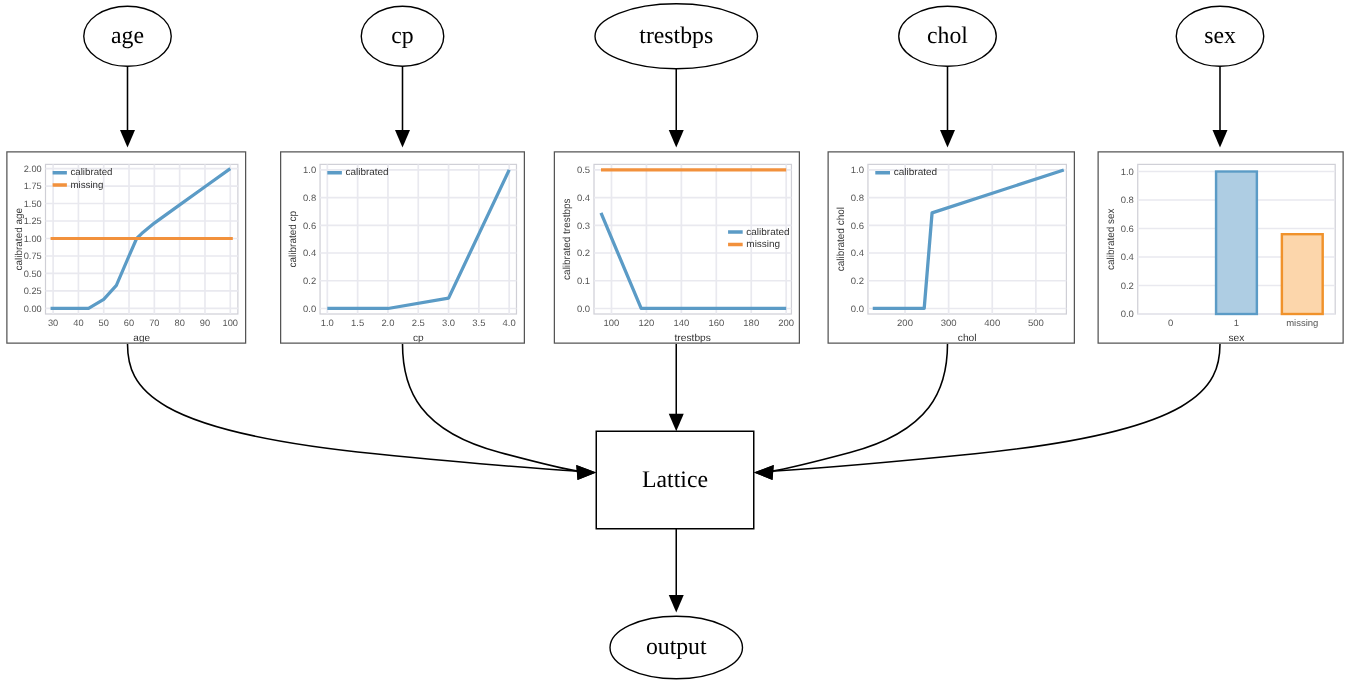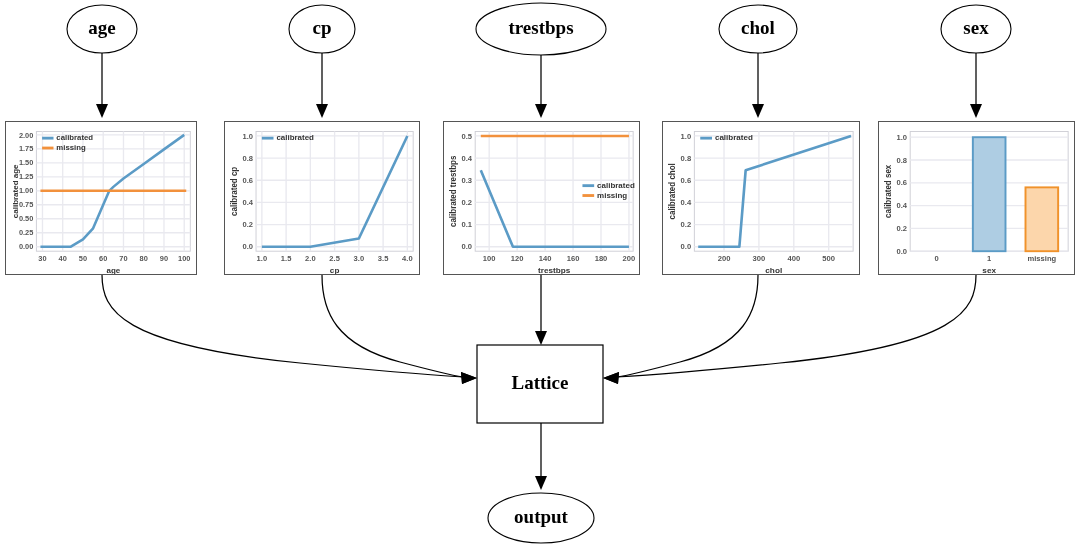--- a/index.html
+++ b/index.html
@@ -1,21 +1,21 @@
 <!DOCTYPE html>
 <html><head>
 <meta charset="utf-8">
 <style>
   html,body{margin:0;padding:0;}
   body{
     width:1080px;height:548px;background:#ffffff;
     font-family:"Liberation Serif", serif;
     overflow:hidden;position:relative;
   }
-  #stage{position:absolute;inset:0;width:1080px;height:548px;font-weight:bold;}
+  #stage{position:absolute;inset:0;width:1080px;height:548px;}
   svg.layer{position:absolute;left:0;top:0;width:1080px;height:548px;overflow:visible;}
   #edges{z-index:1;}
   .node-text{font-family:"Liberation Serif", serif;font-size:19px;fill:#000;text-anchor:middle;dominant-baseline:middle;}
   .ell{fill:#fff;stroke:#000;stroke-width:1.1;}
   .boxn{fill:#fff;stroke:#000;stroke-width:1.2;}
   .edge{fill:none;stroke:#000;stroke-width:1.25;}
   .ahead{fill:#000;stroke:none;}
 
   .panel{
     position:absolute;background:#ffffff;border:1.3px solid #555;

